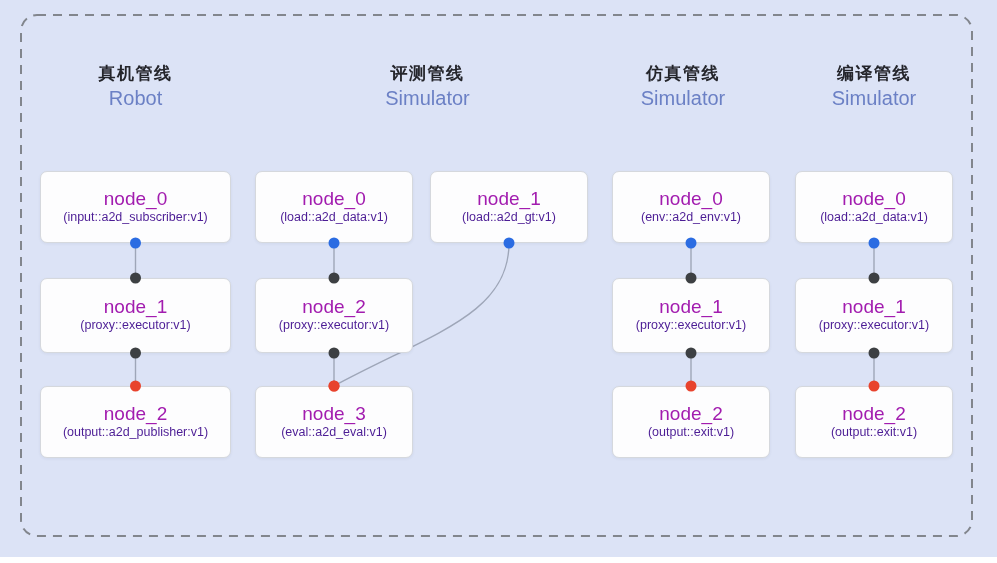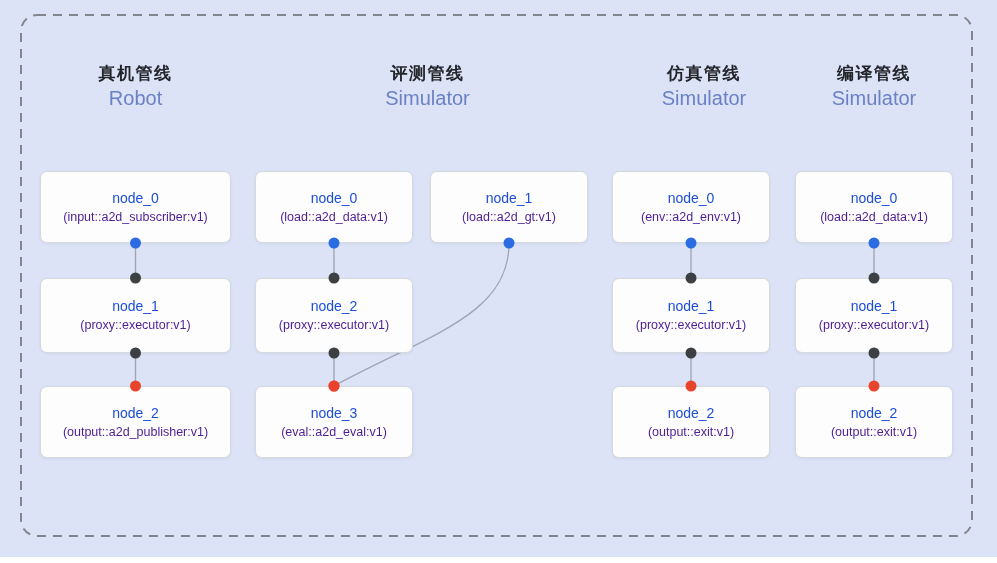--- a/index.html
+++ b/index.html
@@ -15,21 +15,21 @@
     background: #dce3f6;
   }
   svg.layer { position: absolute; left: 0; top: 0; width: 997px; height: 563px; }
   #lines-layer { z-index: 1; }
   .node { z-index: 2; }
   #dots-layer { z-index: 3; pointer-events: none; }
 
   .pipeline-header { position: absolute; top: 62px; text-align: center; z-index: 2; }
   .header-robot { left: 40px;  width: 191px; }
   .header-eval  { left: 261px; width: 333px; }
-  .header-sim   { left: 625px; width: 158px; }
+  .header-sim   { left: 604px; width: 158px; }
   .header-comp  { left: 795px; width: 158px; }
   .title-cn {
     font-size: 17px; font-weight: 700; color: #24252b;
     letter-spacing: 1.5px; line-height: 24px;
   }
   .title-en {
     font-size: 20px; color: #6b80c5; line-height: 24px;
     font-weight: 400;
   }
 
@@ -47,21 +47,21 @@
   }
   .row-0 { top: 171px; height: 72px; }
   .row-1 { top: 278px; height: 75px; }
   .row-2 { top: 386px; height: 72px; }
   .col-robot  { left: 40px;  width: 191px; }
   .col-eval-a { left: 255px; width: 158px; }
   .col-eval-b { left: 430px; width: 158px; }
   .col-sim    { left: 612px; width: 158px; }
   .col-comp   { left: 795px; width: 158px; }
 
-  .node-title    { font-size: 14px; color: #1d4ed8; line-height: 15px; text-align: center; }
+  .node-title    { font-size: 19px; color: #a21caf; line-height: 15px; text-align: center; }
   .node-subtitle { font-size: 12.5px; color: #4c1d95; line-height: 14px; }
 </style>
 </head>
 <body>
 
 <div class="canvas" id="canvas">
   <div class="bg"></div>
 
   <svg class="layer" id="lines-layer">
     <rect x="21" y="15" width="951" height="521" rx="16" ry="16" fill="none" stroke="#82868d" stroke-width="2" stroke-dasharray="9 7"></rect>

